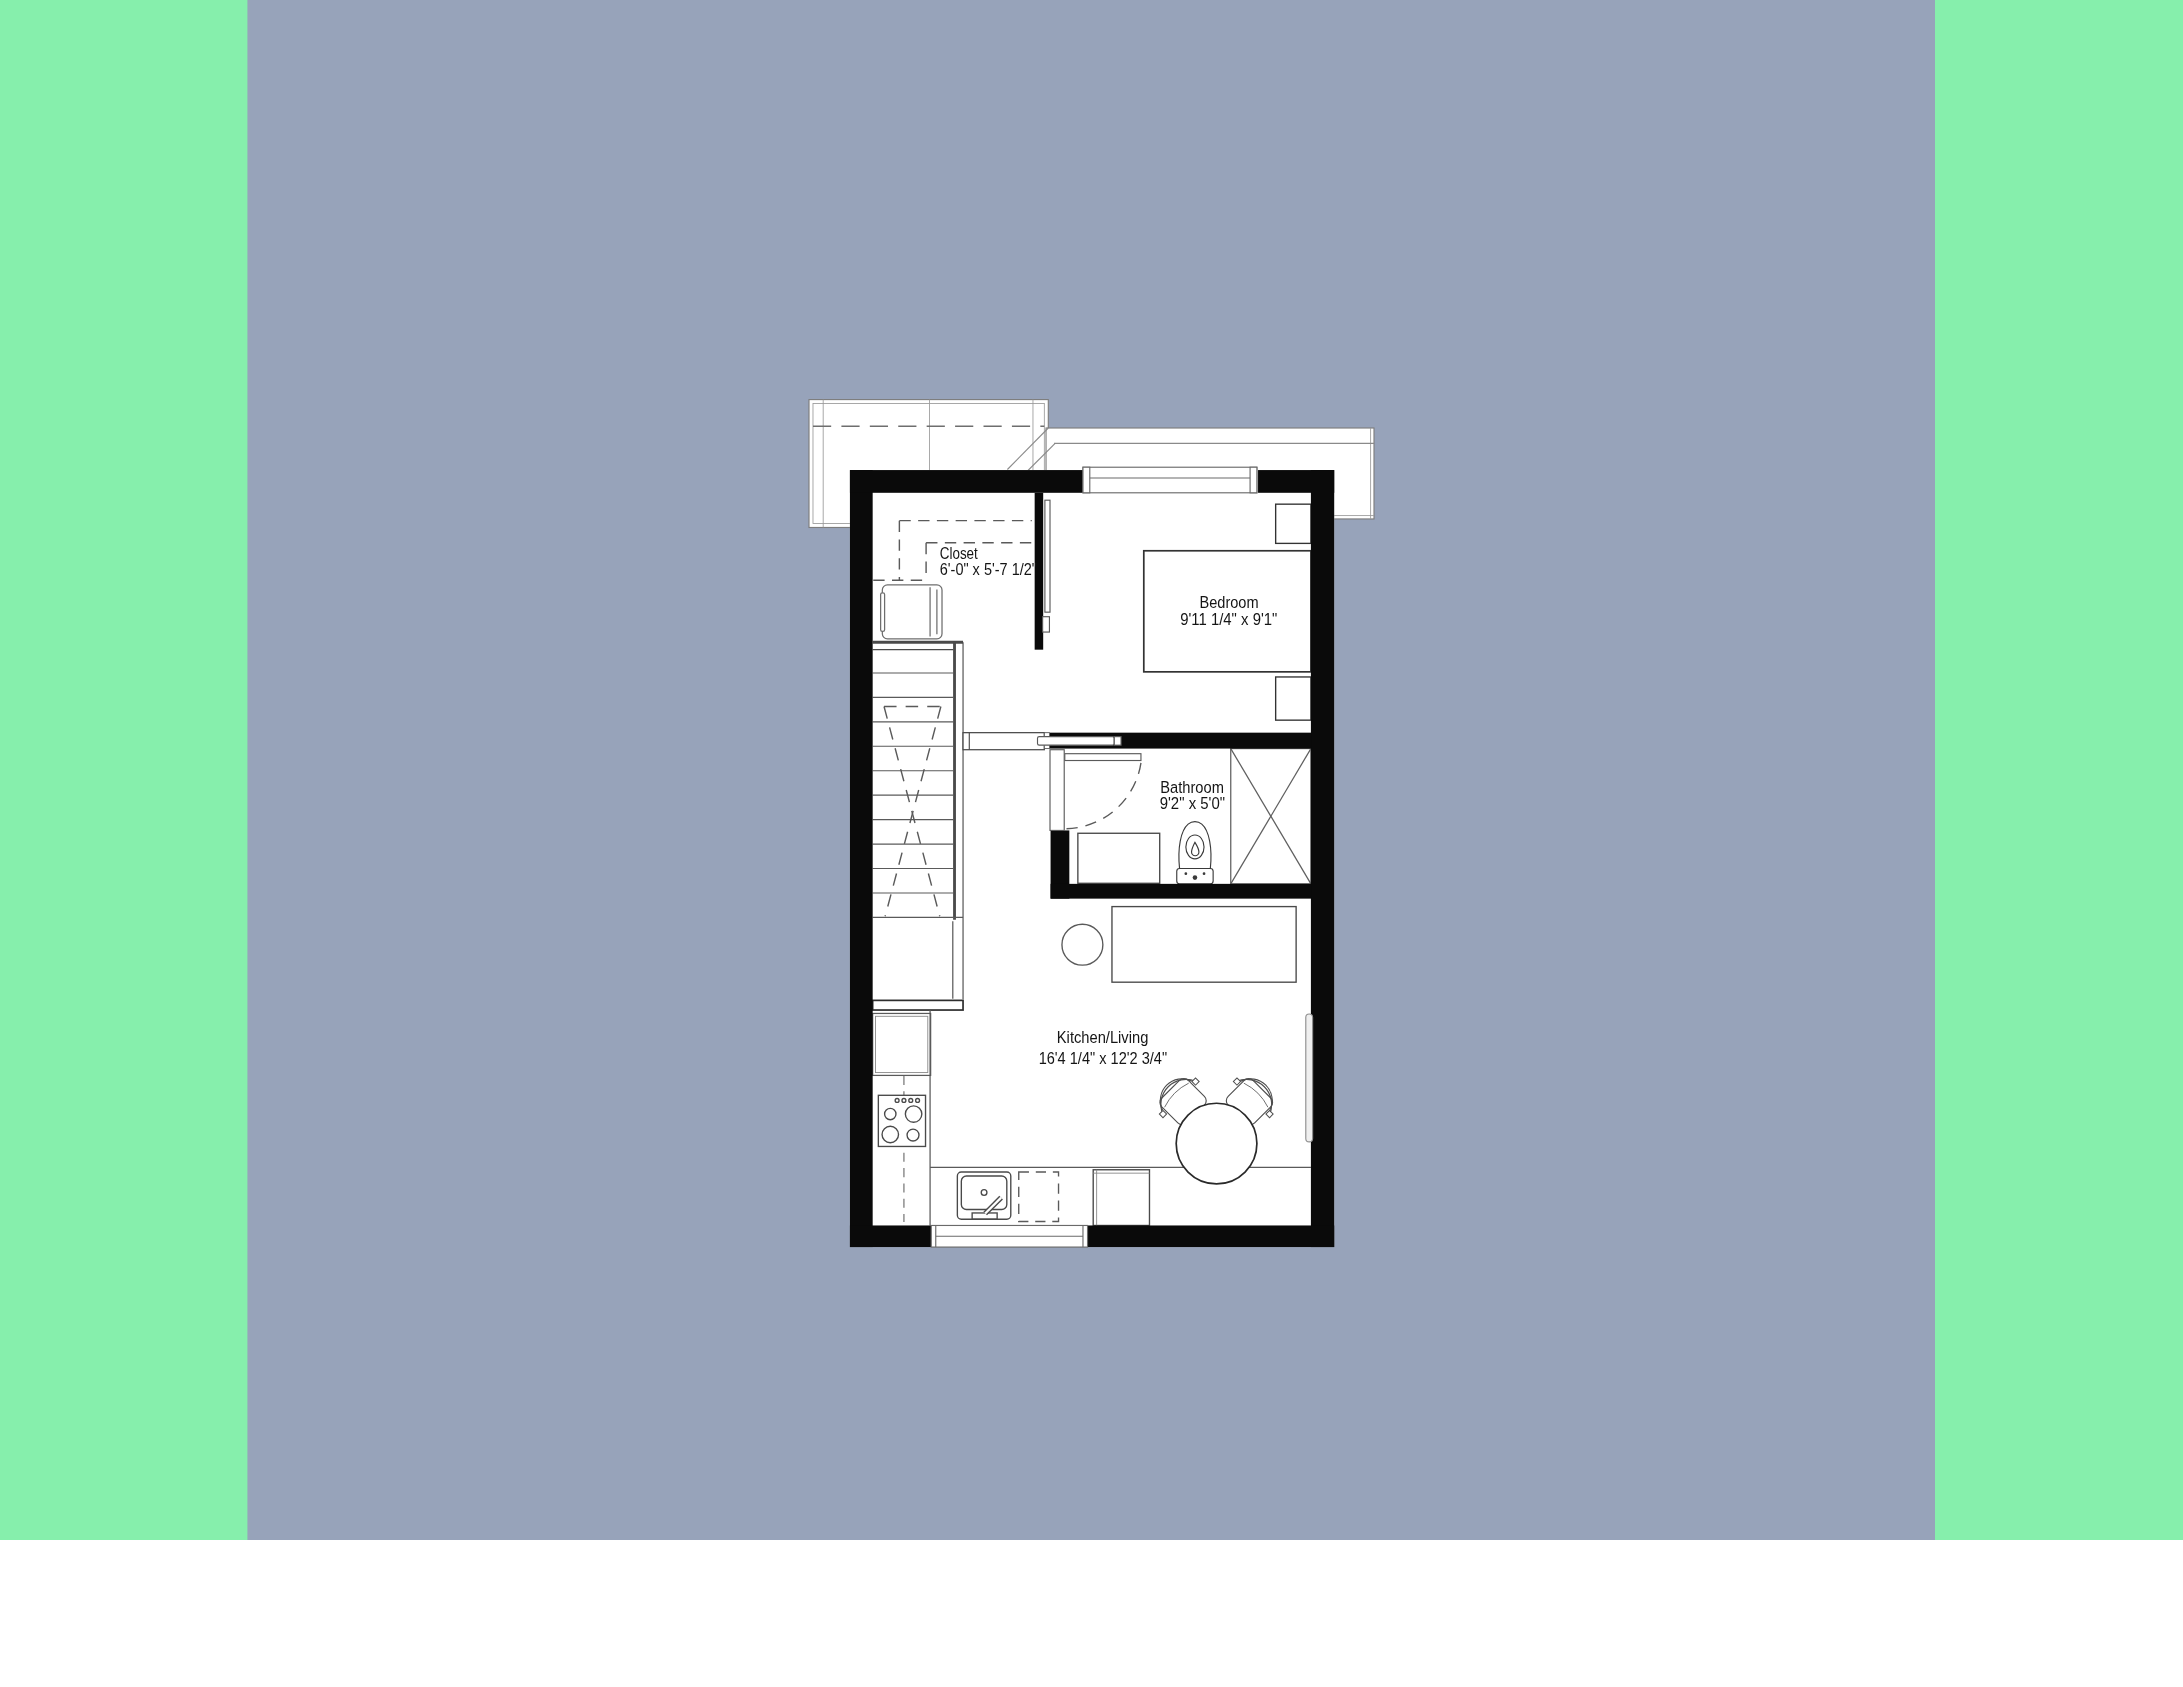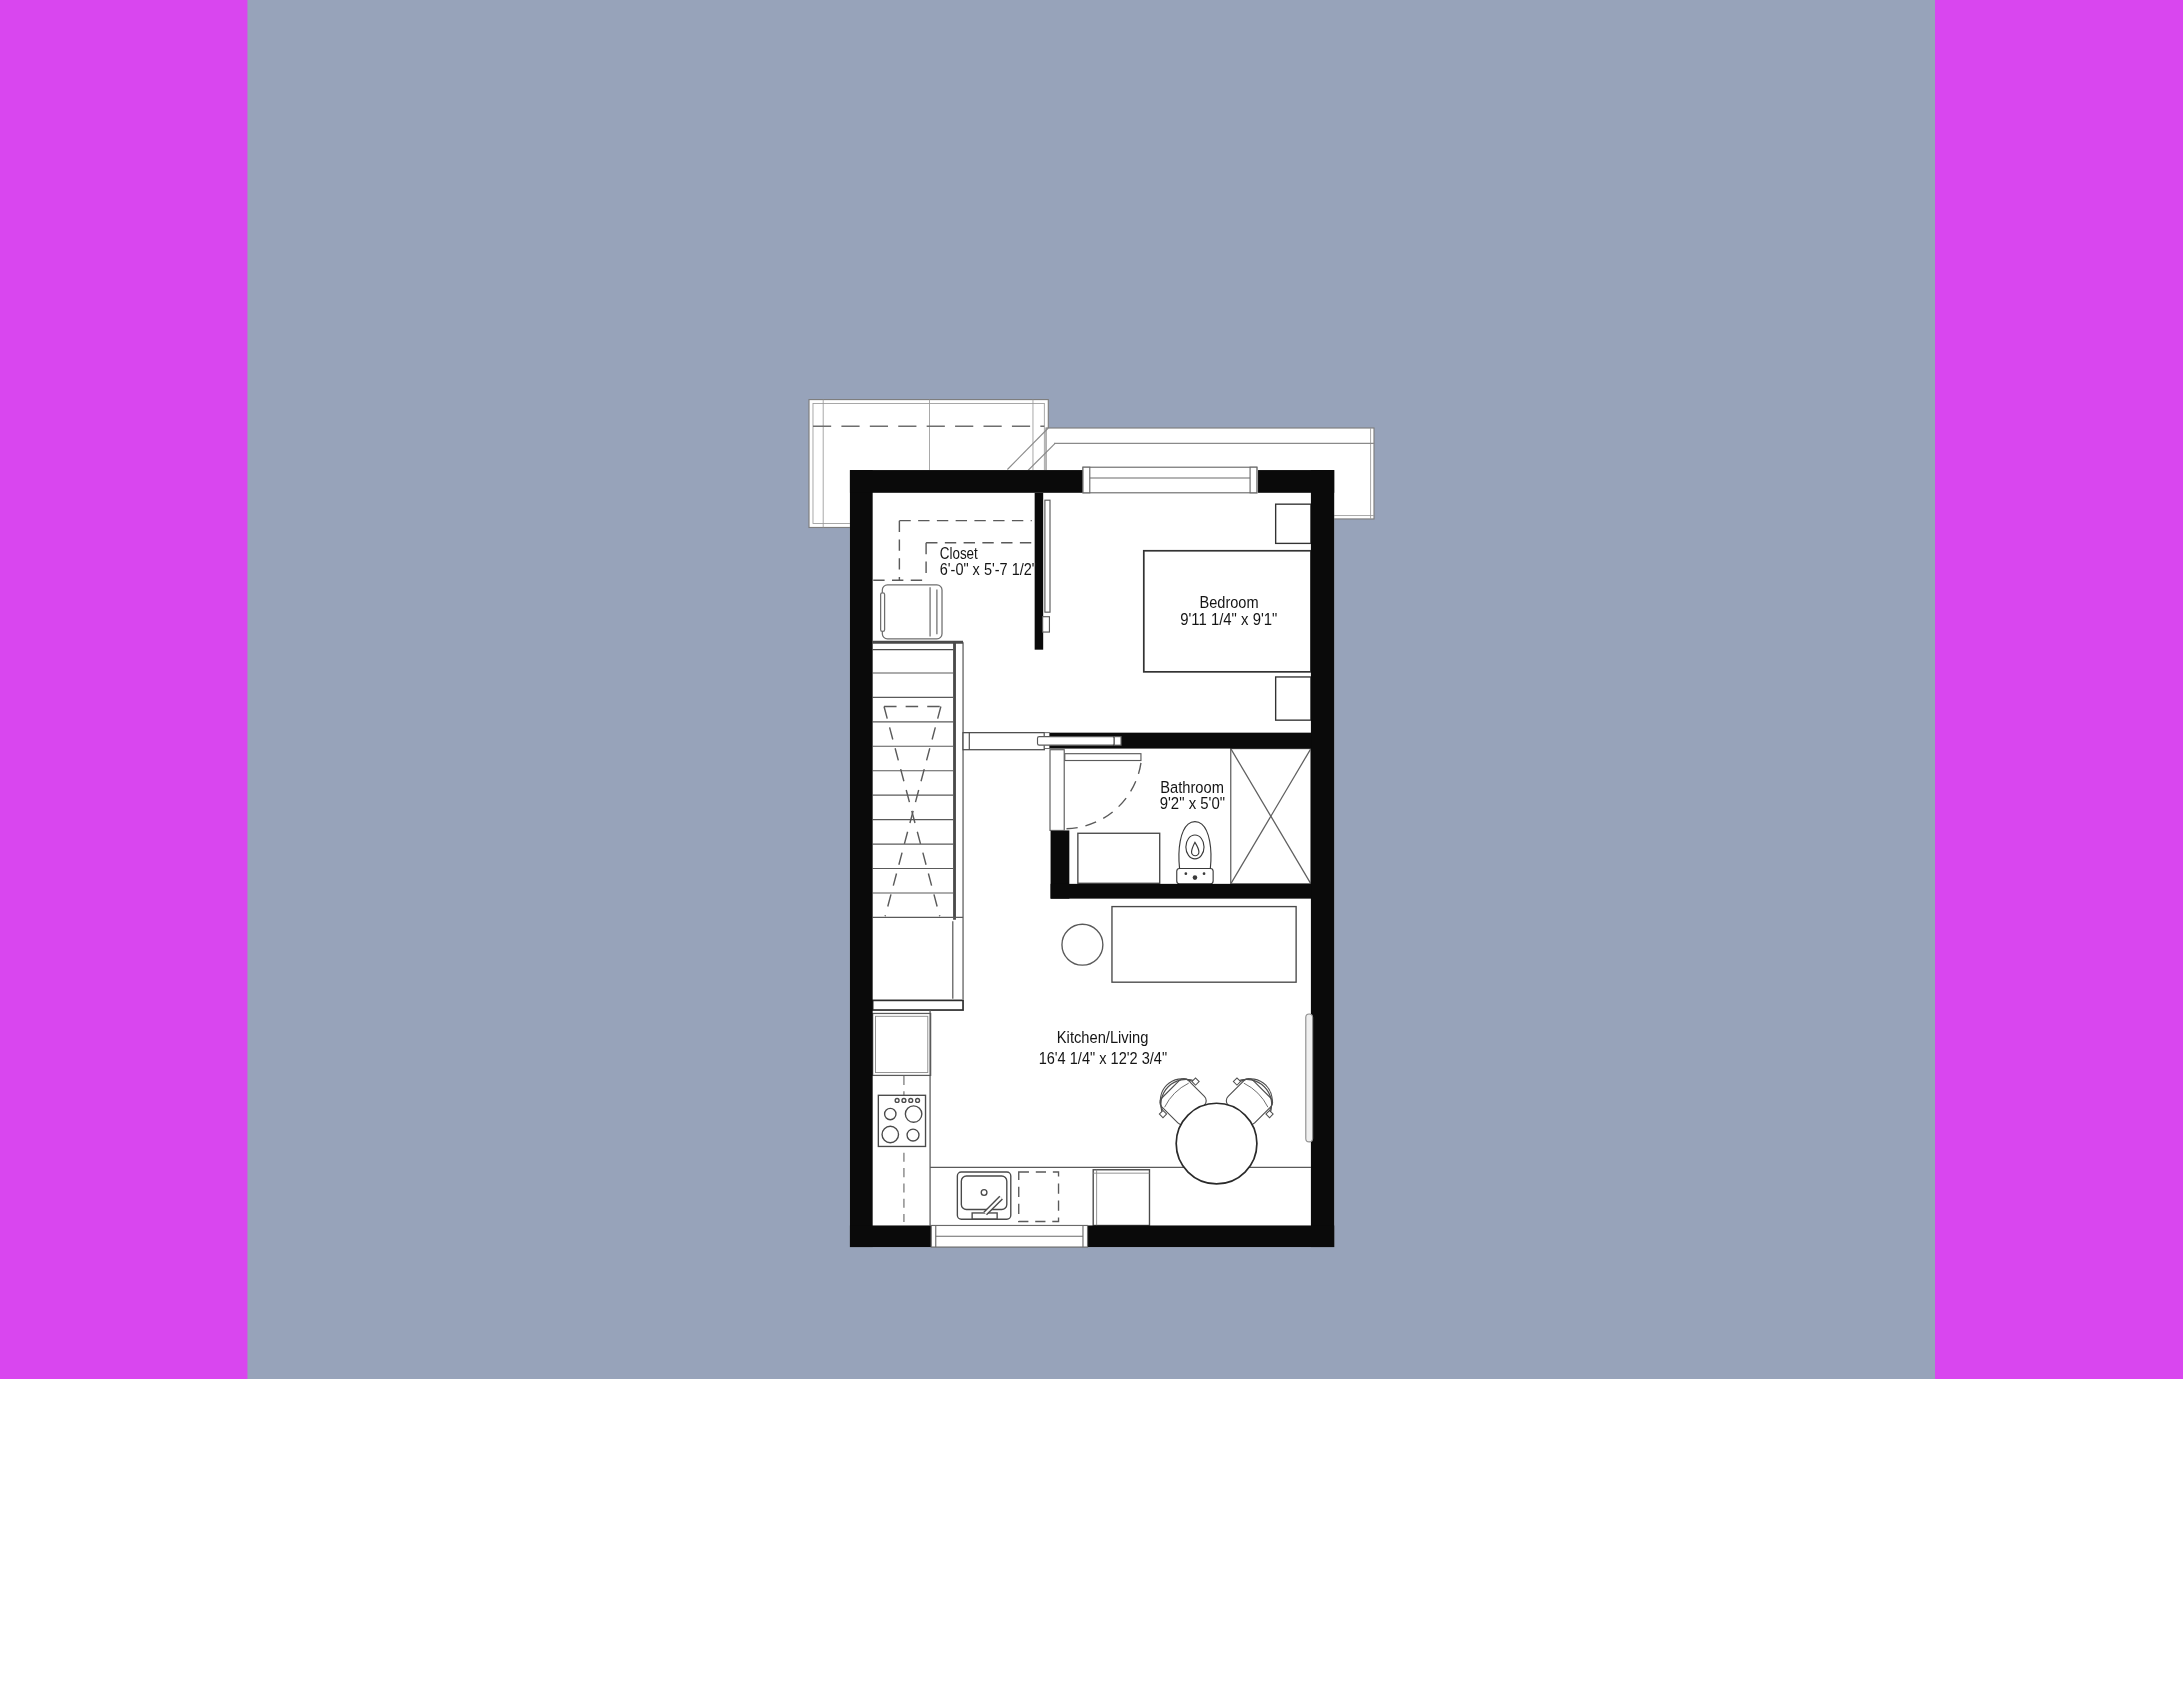--- a/index.html
+++ b/index.html
@@ -1,16 +1,16 @@
 <!DOCTYPE html>
 <html style="font-size:9px"><head>
 <meta charset="utf-8">
 <style>
   html,body{margin:0;padding:0;background:#ffffff;}
-  #canvas{position:relative;width:2183px;height:1379px;background:#d946ef;overflow:hidden;}
+  #canvas{position:relative;width:2183px;height:1540px;background:#86efac;overflow:hidden;}
   svg{position:absolute;left:0;top:0;}
   text{font-family:"Liberation Sans", sans-serif;fill:#151515;}
 </style>
 </head>
 <body>
 <div id="canvas">
 <svg width="2183" height="1687" viewBox="0 0 3840 2968">
 
   <rect x="435" y="0" width="2969" height="2968" fill="#97a3ba"></rect>
 

